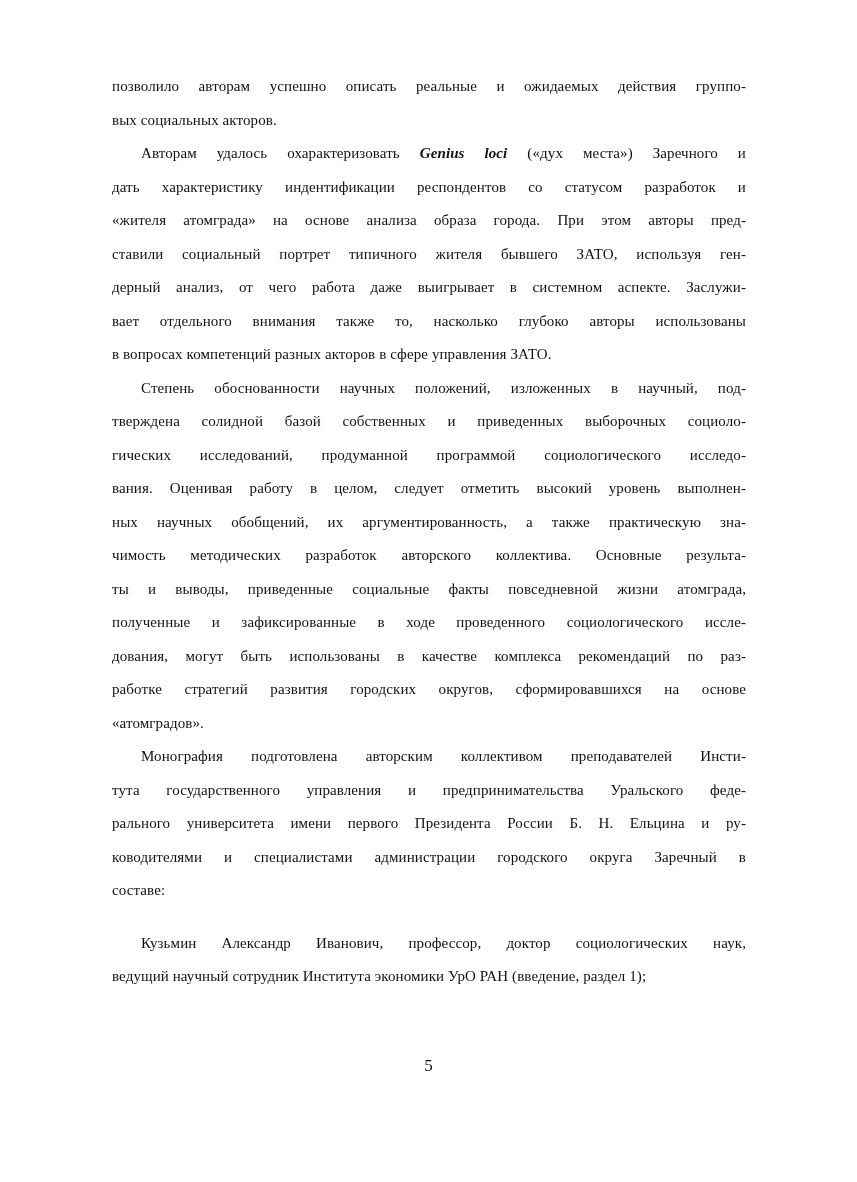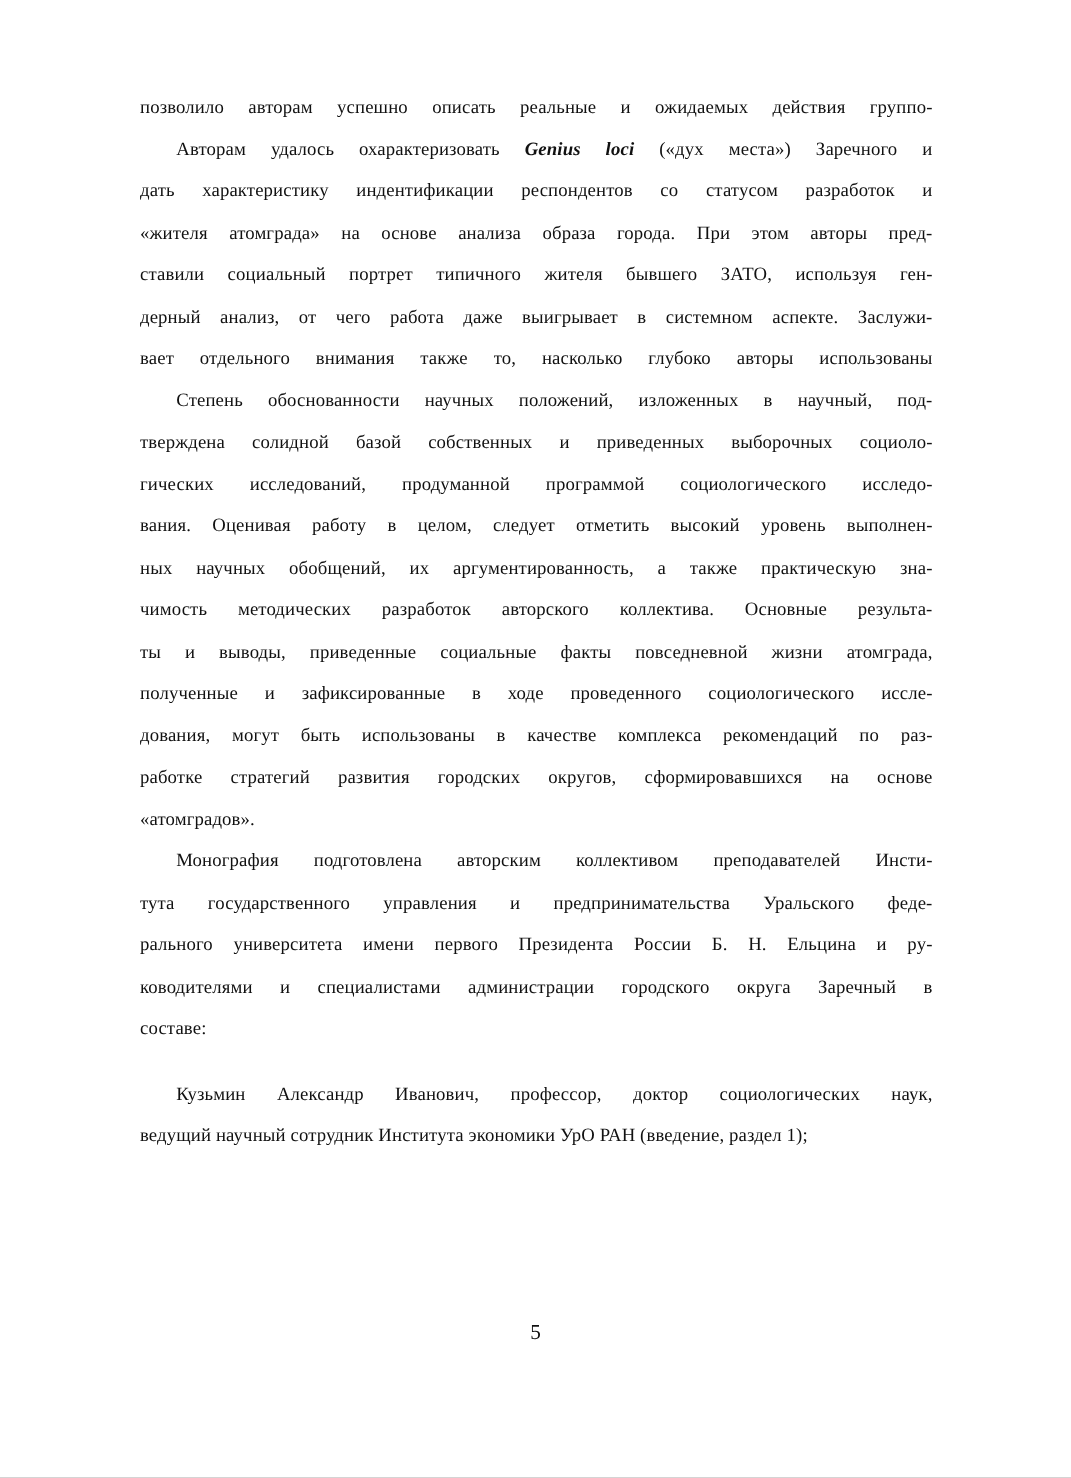--- a/index.html
+++ b/index.html
@@ -57,28 +57,30 @@
     line-height: 33.5px;
   }
 </style>
 </head>
 <body>
 
 <div class="page">
   <div class="text-body">
       <div class="paragraph">
         <div class="line"><span>позволило авторам успешно описать реальные и ожидаемых действия группо-</span></div>
+        <div class="line last"><span>вых социальных акторов.</span></div>
       </div>
       <div class="paragraph">
         <div class="line first-indent"><span>Авторам удалось охарактеризовать </span><span class="seg-bi">Genius loci</span><span> («дух места») Заречного и</span></div>
         <div class="line"><span>дать характеристику индентификации респондентов со статусом разработок и</span></div>
         <div class="line"><span>«жителя атомграда» на основе анализа образа города. При этом авторы пред-</span></div>
         <div class="line"><span>ставили социальный портрет типичного жителя бывшего ЗАТО, используя ген-</span></div>
         <div class="line"><span>дерный анализ, от чего работа даже выигрывает в системном аспекте. Заслужи-</span></div>
         <div class="line"><span>вает отдельного внимания также то, насколько глубоко авторы использованы</span></div>
+        <div class="line last"><span>в вопросах компетенций разных акторов в сфере управления ЗАТО.</span></div>
       </div>
       <div class="paragraph">
         <div class="line first-indent"><span>Степень обоснованности научных положений, изложенных в научный, под-</span></div>
         <div class="line"><span>тверждена солидной базой собственных и приведенных выборочных социоло-</span></div>
         <div class="line"><span>гических исследований, продуманной программой социологического исследо-</span></div>
         <div class="line"><span>вания. Оценивая работу в целом, следует отметить высокий уровень выполнен-</span></div>
         <div class="line"><span>ных научных обобщений, их аргументированность, а также практическую зна-</span></div>
         <div class="line"><span>чимость методических разработок авторского коллектива. Основные результа-</span></div>
         <div class="line"><span>ты и выводы, приведенные социальные факты повседневной жизни атомграда,</span></div>
         <div class="line"><span>полученные и зафиксированные в ходе проведенного социологического иссле-</span></div>

